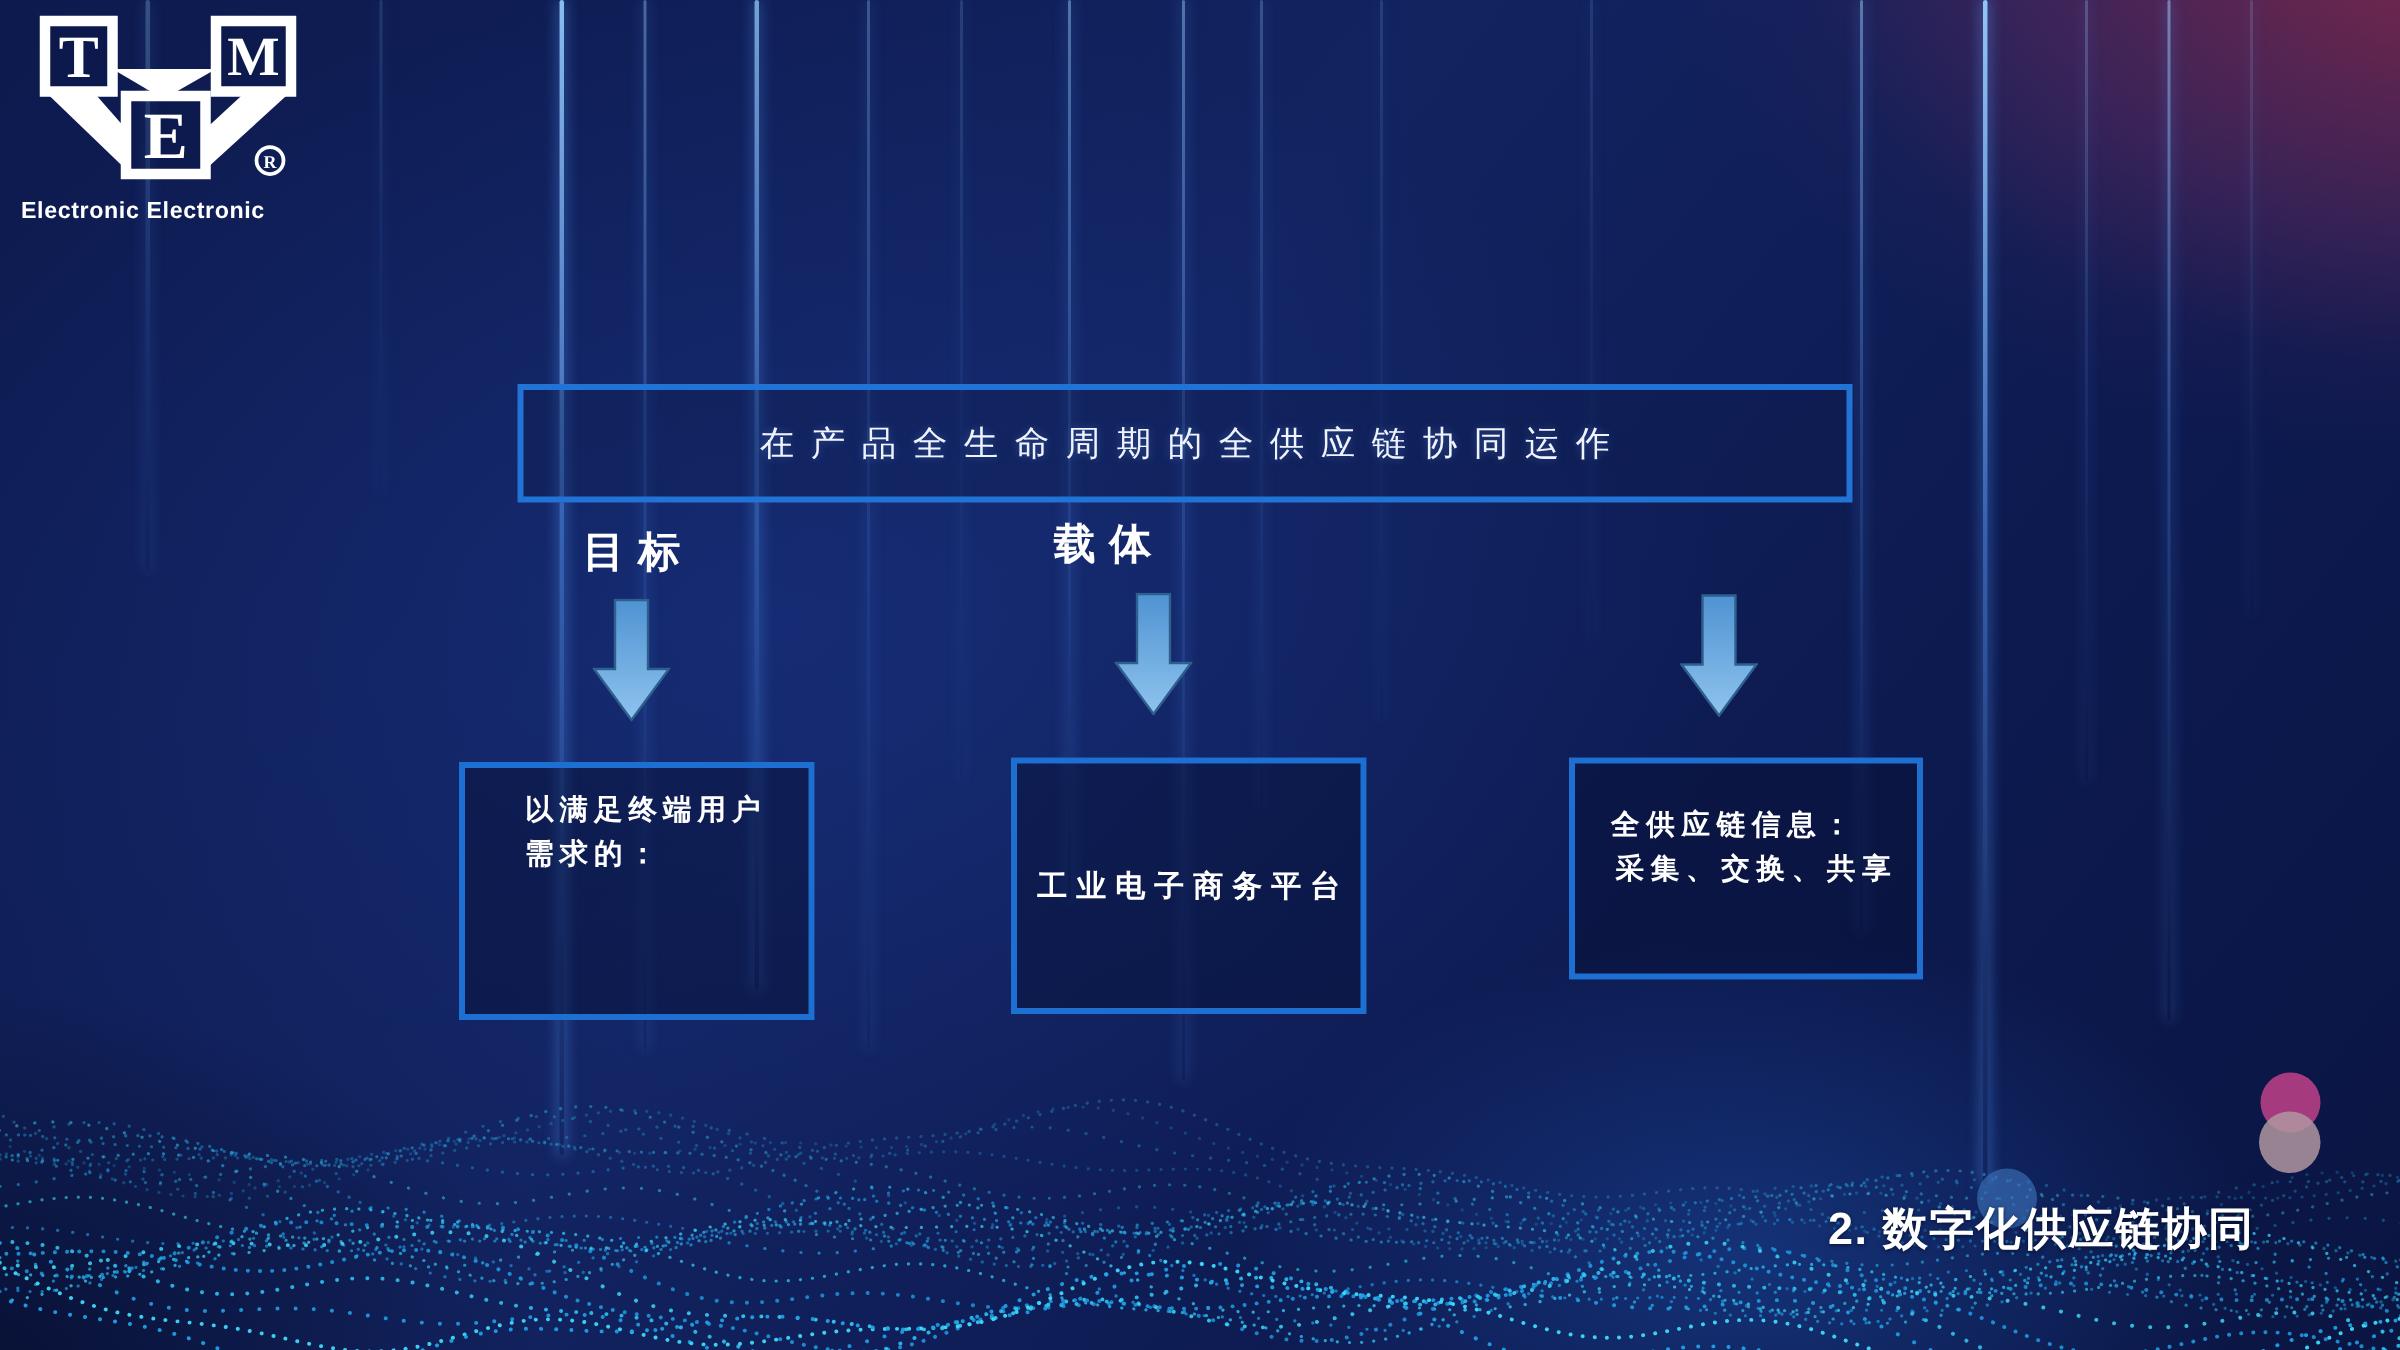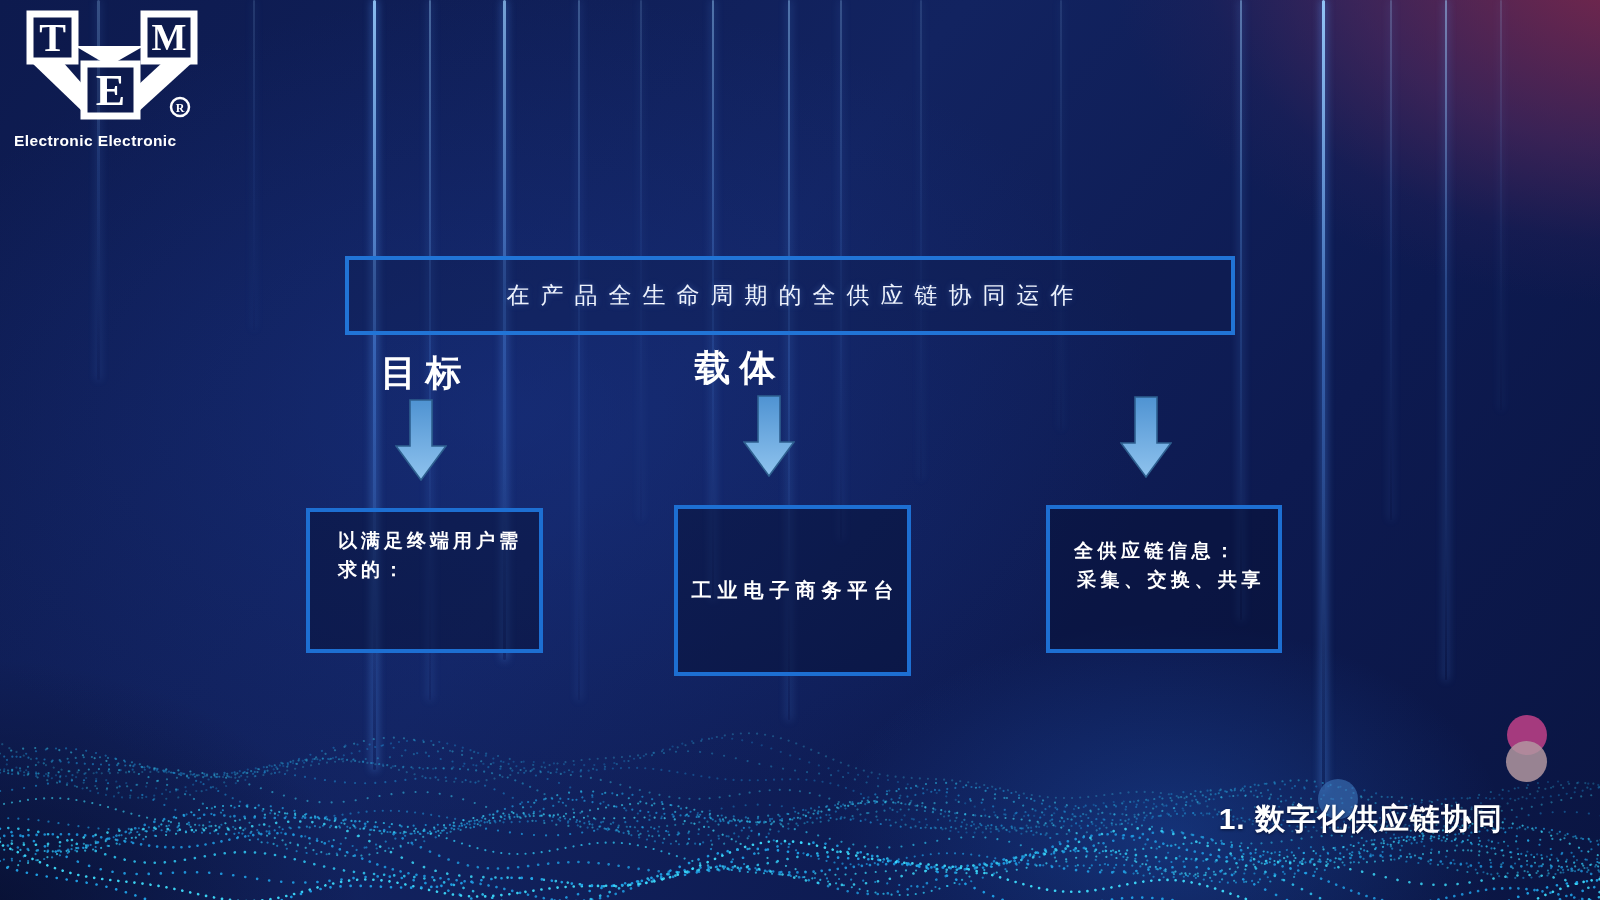--- a/index.html
+++ b/index.html
@@ -33,39 +33,39 @@
     display:flex; align-items:center; justify-content:center;
   }
   .title-text{
     color:#eef3fd; font-size:23px; font-weight:normal; letter-spacing:11px;
     text-indent:11px; white-space:nowrap; text-shadow:0 0 6px rgba(120,170,255,0.35);text-align:center;
   }
 
   
   .col-label{
     position:absolute; top:344px; width:200px; z-index:5; text-align:center;
-    color:#ffffff; font-size:36px; font-weight:bold; letter-spacing:9px; text-indent:9px;
+    color:#ffffff; font-size:28px; font-weight:bold; letter-spacing:9px; text-indent:9px;
   }
   .col-label.c0{left:321px; top:349px;}
   .col-label.c1{left:635px;}
   .col-label.c2{left:1046px; top:348px;}
 
   
   .arrow{position:absolute; z-index:5;}
   .arrow.a0{left:395px; top:399px;}
   .arrow.a1{left:743px; top:395px;}
   .arrow.a2{left:1120px; top:396px;}
 
   
   .info-box{
     position:absolute; z-index:5; border:4px solid #1d6fd2;
     background:rgba(7,16,52,0.45); color:#ffffff; font-weight:bold;
     box-sizing:border-box;
   }
-  .info-box.b0{left:306px; top:508px; width:237px; height:145px; padding:15px 16px 0 28px;
+  .info-box.b0{left:306px; top:508px; width:237px; height:172px; padding:15px 16px 0 40px;
     font-size:19px; letter-spacing:4px; line-height:1.52;}
   .info-box.b1{left:674px; top:505px; width:237px; height:171px;
     display:flex; align-items:center; justify-content:center;
     font-size:20px; letter-spacing:6px; text-indent:6px;}
   .info-box.b2{left:1046px; top:505px; width:236px; height:148px; padding:28px 10px 0 24px;
     font-size:19px; letter-spacing:4.5px; line-height:1.5;}
   .info-box p{margin:0;}
   .info-box.b0 p + p{margin-top:26px;}
   .info-box.b2 p + p{text-align:center;}
 
@@ -190,15 +190,15 @@
 
   <div class="info-box b2">
     <p>全供应链信息：</p>
     <p>采集、交换、共享</p>
   </div>
 
   <div class="circle steel"></div>
   <div class="circle magenta"></div>
   <div class="circle rose"></div>
 
-  <div class="footer-caption">1. 数字化供应链协同</div>
+  <div class="footer-caption">2. 数字化供应链协同</div>
 
 </div>
 
 </body></html>

